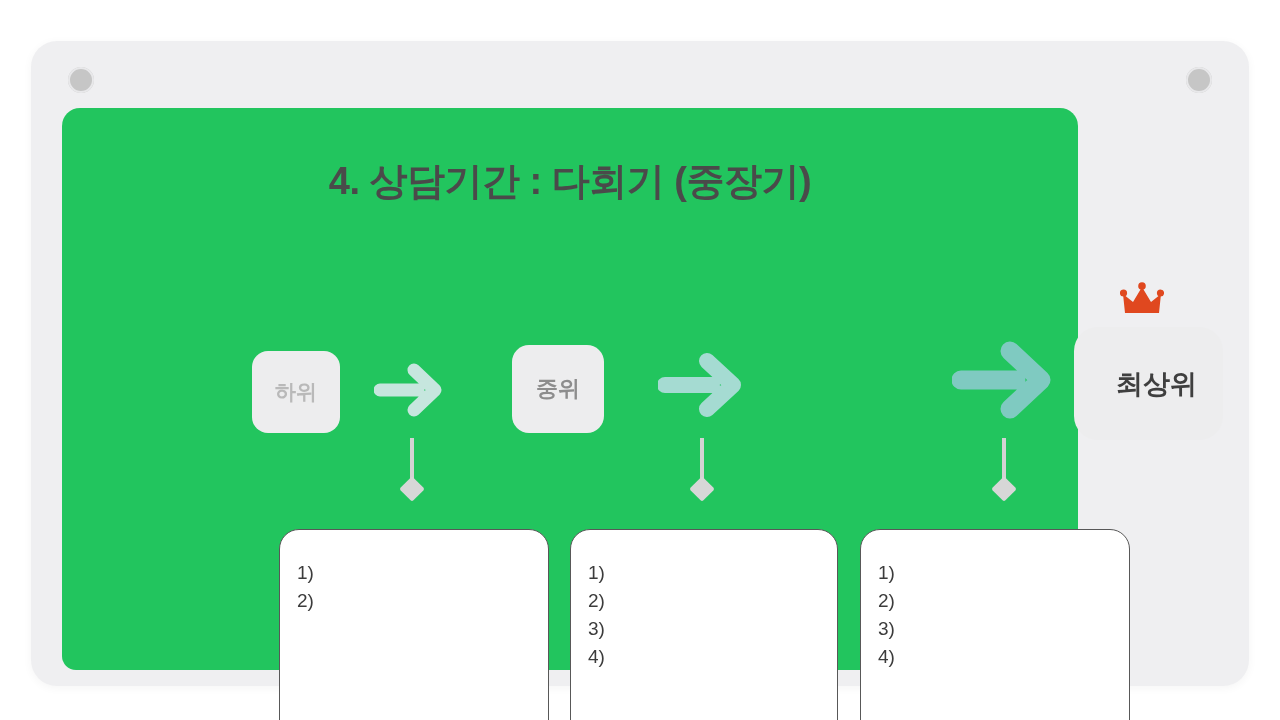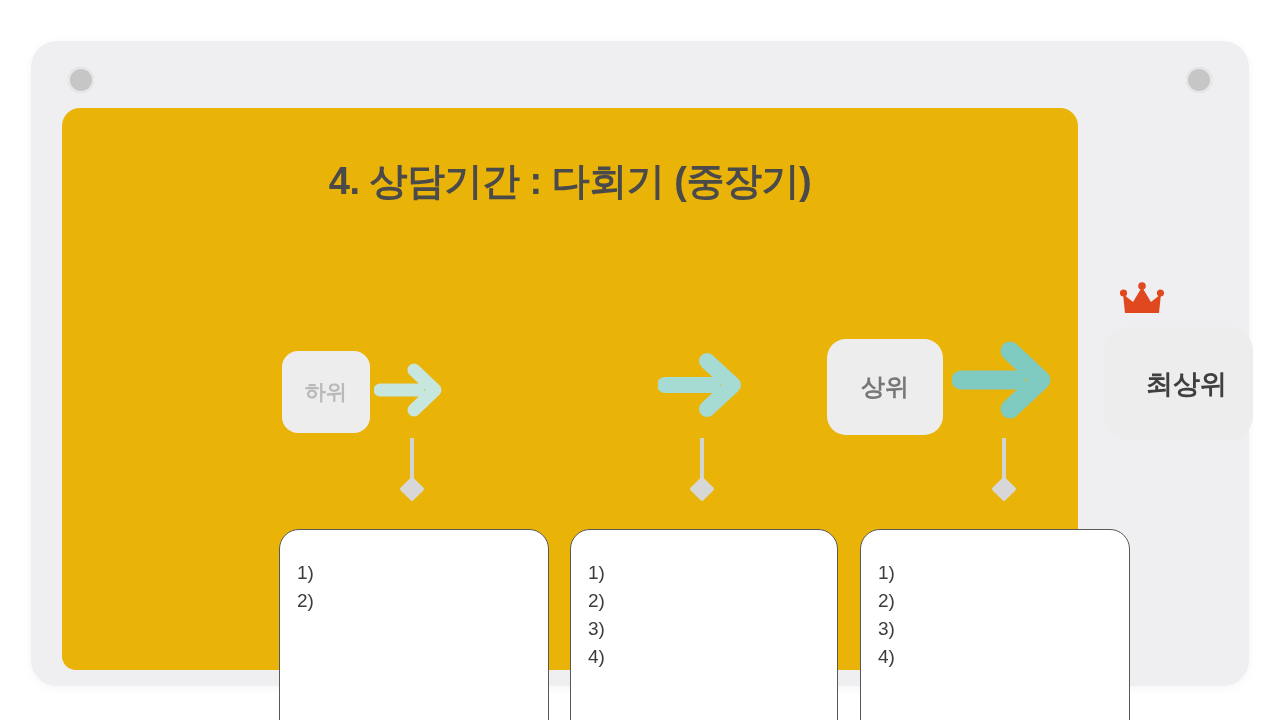--- a/index.html
+++ b/index.html
@@ -39,21 +39,21 @@
   .frame-dot.left  { left: 37px; }
   .frame-dot.right { right: 37px; }
 
   
   .page {
     position: absolute;
     left: 62px;
     top: 108px;
     width: 1016px;
     height: 562px;
-    background: #eab308;
+    background: #22c55e;
     border-radius: 18px 18px 14px 14px;
   }
 
   
   .slide-title {
     position: absolute;
     left: 0;
     right: 0;
     top: 48px;
     text-align: center;
@@ -77,21 +77,20 @@
 
   .level-box {
     position: absolute;
     background: #ededee;
     border-radius: 18px;
     display: flex;
     align-items: center;
     justify-content: center;
     font-weight: 700;
     white-space: nowrap;
-    margin-left: 30px;
   }
   .level-box.lv1 { left: 190px; top: 243px; width: 88px;  height: 82px;  font-size: 21px; color: #b9b9b9; border-radius: 16px; }
   .level-box.lv2 { left: 450px; top: 237px; width: 92px;  height: 88px;  font-size: 22px; color: #8d8d8d; border-radius: 17px; }
   .level-box.lv3 { left: 735px; top: 231px; width: 116px; height: 96px;  font-size: 24px; color: #777777; border-radius: 19px; }
   .level-box.lv4 { left: 1012px; top: 219px; width: 133px; height: 113px; font-size: 27px; color: #3f3f3f; border-radius: 24px; padding-left: 16px; }
 
   
   .crown {
     position: absolute;
     left: 1058px;
@@ -172,28 +171,28 @@
   <div class="ladder">
 
     <div class="level-box lv1">
       <span>하위</span>
     </div>
 
     <svg class="arrow-svg a1" viewBox="0 0 74 62">
       <path d="M6 31 H44 M40 11 L61 31 L40 51" fill="none" stroke="#c6e6de" stroke-width="13" stroke-linecap="round" stroke-linejoin="round"></path>
     </svg>
 
+    <div class="level-box lv2">
+      <span>중위</span>
+    </div>
 
     <svg class="arrow-svg a2" viewBox="0 0 90 74">
       <path d="M7 37 H54 M49 13 L75 37 L49 61" fill="none" stroke="#a5dbd2" stroke-width="16" stroke-linecap="round" stroke-linejoin="round"></path>
     </svg>
 
-    <div class="level-box lv3">
-      <span>상위</span>
-    </div>
 
     <svg class="arrow-svg a3" viewBox="0 0 106 88">
       <path d="M9 44 H64 M58 15 L89 44 L58 73" fill="none" stroke="#7fcac1" stroke-width="19" stroke-linecap="round" stroke-linejoin="round"></path>
     </svg>
 
     <svg class="crown" viewBox="0 0 44 34">
       <path d="M5 31 L3 12 L13 20 L22 5 L31 20 L41 12 L39 31 Z" fill="#e0481f"></path>
       <circle cx="3.5" cy="11" r="3.6" fill="#e0481f"></circle>
       <circle cx="22" cy="4" r="3.8" fill="#e0481f"></circle>
       <circle cx="40.5" cy="11" r="3.6" fill="#e0481f"></circle>

